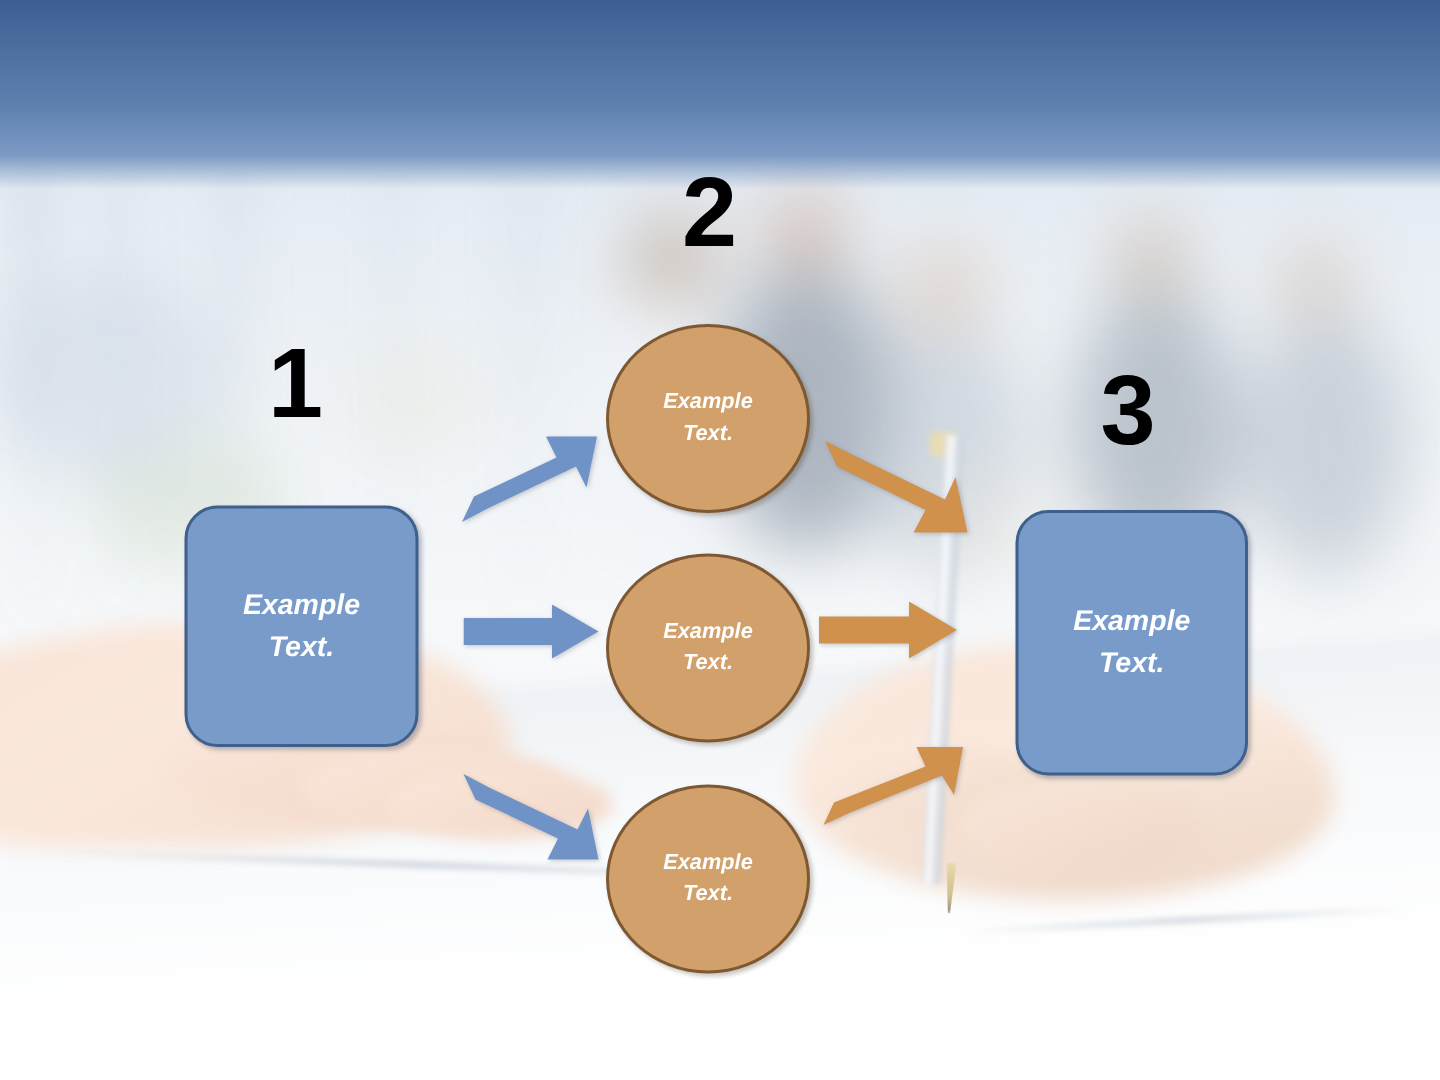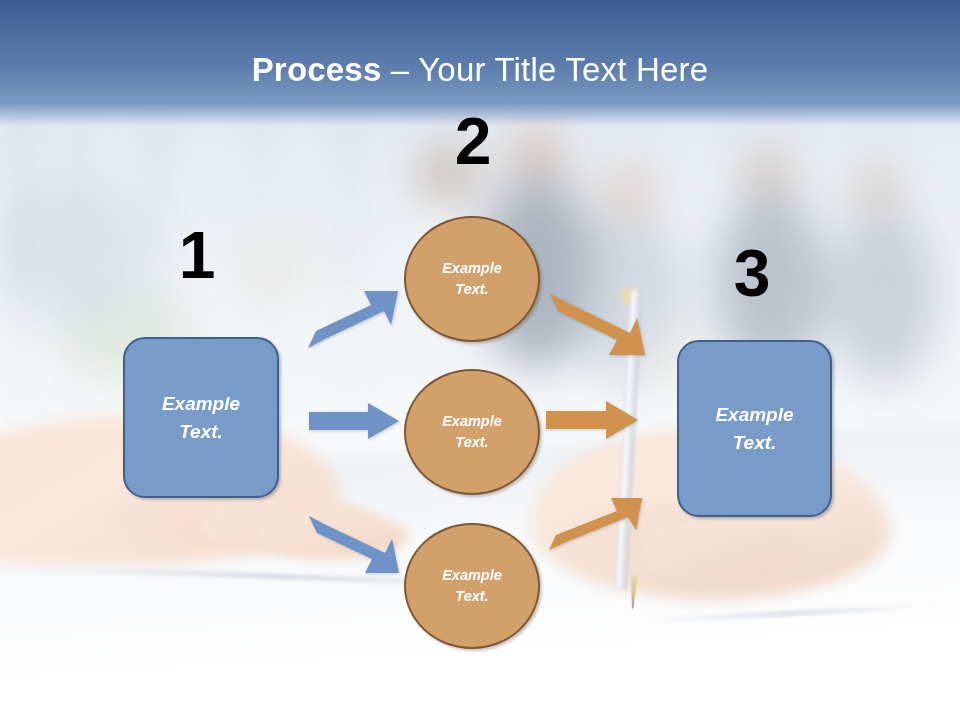--- a/index.html
+++ b/index.html
@@ -293,21 +293,20 @@
     <div class="bg-hand-right"></div>
     <div class="finger" style="left:560px; top:498px; width:150px; height:60px; background:linear-gradient(160deg,#fbeade,#f0d9c9);"></div>
     <div class="finger" style="left:640px; top:520px; width:160px; height:62px; background:linear-gradient(160deg,#fae7db,#eed6c6);"></div>
 
     <div class="bg-pen-cap"></div>
     <div class="bg-pen"></div>
     <div class="bg-pen-tip"></div>
   </div>
 
   <div class="title-band"></div>
-  <div class="title-text"><span class="title-strong">Process</span><span class="title-rest"> – Your Title Text Here</span></div>
 
   <div class="step-num" id="num-1">1</div>
   <div class="step-num" id="num-2">2</div>
   <div class="step-num" id="num-3">3</div>
 
   <div class="box tl" id="box-left">Example
 Text.</div>
 
   <div class="circle tl" id="circle-top">Example
 Text.</div>

